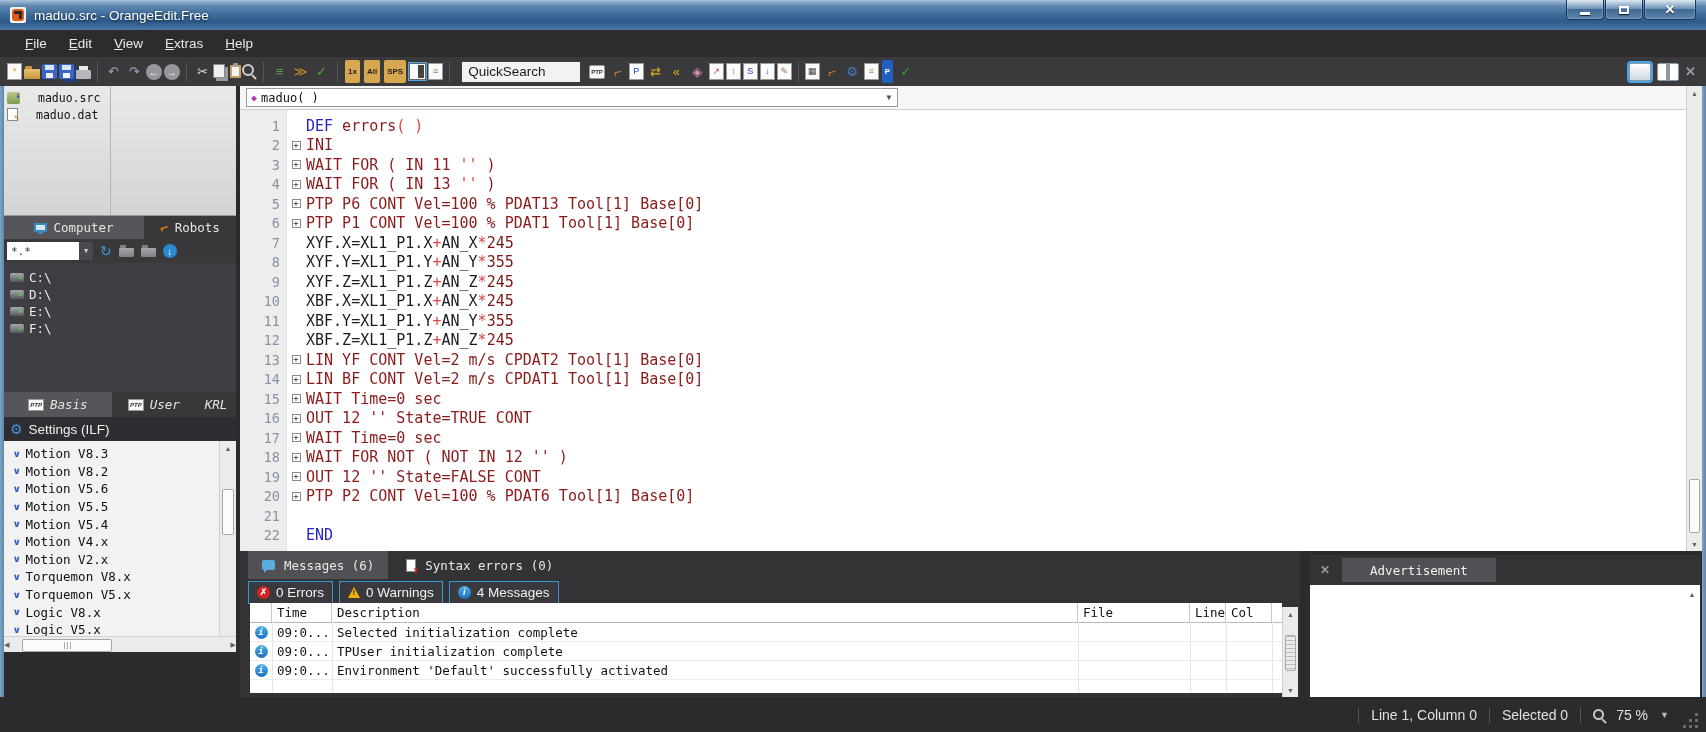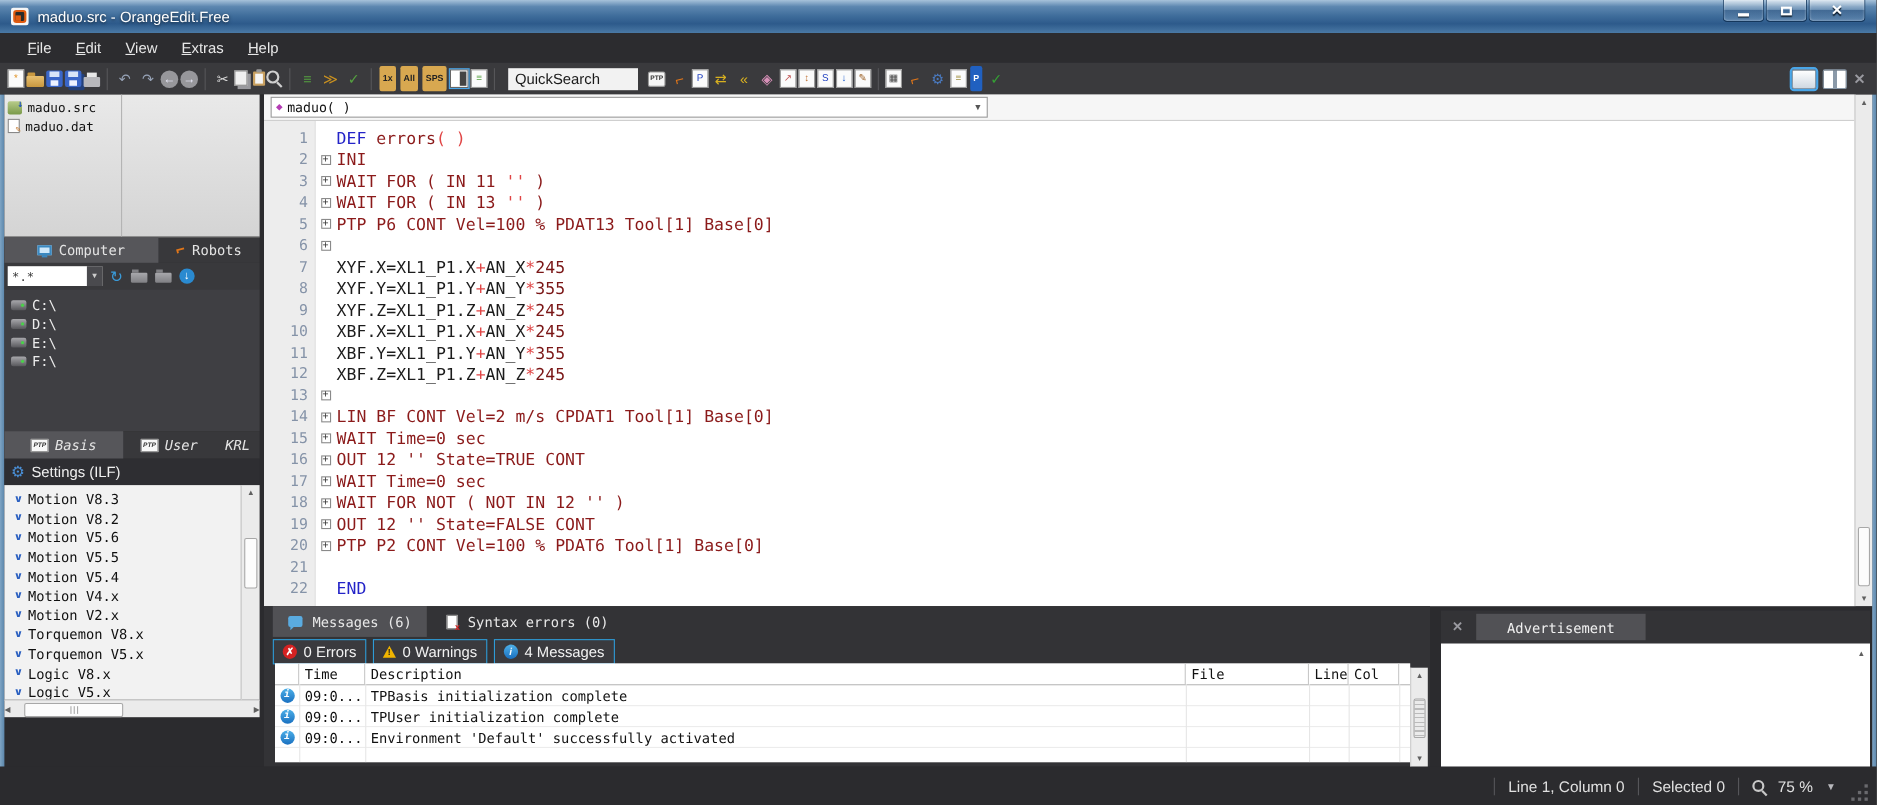--- a/index.html
+++ b/index.html
@@ -71,21 +71,21 @@
   
   #main{position:absolute;left:0;top:86px;width:1706px;height:611px;background:#2b2b2e;}
   .edge{position:absolute;top:0;width:4px;height:611px;background:linear-gradient(90deg,#7ea4c4,#5b86ab);}
   #edgeL{left:0;} #edgeR{right:0;}
 
   
   #sidebar{position:absolute;left:4px;top:0;width:232px;height:611px;}
   #filelist{position:absolute;top:0;left:0;width:232px;height:130px;background:linear-gradient(180deg,#e9e9e9,#d4d4d4);
     border-bottom:1px solid #9a9a9a;padding-top:3px;box-sizing:border-box;}
   #filelist::after{content:"";position:absolute;left:106px;top:0;bottom:0;width:1px;background:#b4b4b4;}
-  .frow{display:flex;align-items:center;height:17px;padding-left:3px;gap:5px;
+  .frow{display:flex;align-items:center;height:17px;padding-left:3px;gap:18px;
     font-family:"DejaVu Sans Mono",monospace;font-size:11.5px;color:#111;}
   .src-ico{width:13px;height:12px;background:linear-gradient(#b8cc8a,#7a9a4a);border-radius:2px;position:relative;flex:none;}
   .src-ico::after{content:"↓";position:absolute;right:-1px;top:-2px;color:#2050c0;font-size:9px;font-weight:bold;}
   .dat-ico{width:11px;height:13px;background:#fff;border:1px solid #888;position:relative;flex:none;box-sizing:border-box;}
   .dat-ico::after{content:"✎";position:absolute;right:-2px;bottom:-2px;color:#c07020;font-size:8px;}
   .stabbar{position:absolute;left:0;width:232px;background:#38383b;display:flex;align-items:center;}
   #ctabs{top:130px;height:23px;}
   .stab{display:flex;align-items:center;justify-content:center;gap:6px;height:100%;color:#e4e4e4;
     font-family:"DejaVu Sans Mono",monospace;font-size:12.5px;}
   .stab.on{background:#56565a;}
@@ -462,20 +462,21 @@
             <span class="fc">
               <span class="fbox">+</span>
             </span>
             <span class="ct"><span class="c-s">PTP P6 CONT Vel=100 % PDAT13 Tool[1] Base[0]</span></span>
           </div>
           <div class="cl">
             <span class="ln">6</span>
             <span class="fc">
               <span class="fbox">+</span>
             </span>
+            <span class="ct"><span class="c-s">PTP P1 CONT Vel=100 % PDAT1 Tool[1] Base[0]</span></span>
           </div>
           <div class="cl">
             <span class="ln">7</span>
             <span class="fc"></span>
             <span class="ct"><span class="c-p">XYF.X=XL1_P1.X</span><span class="c-o">+</span><span class="c-p">AN_X</span><span class="c-o">*</span><span class="c-n">245</span></span>
           </div>
           <div class="cl">
             <span class="ln">8</span>
             <span class="fc"></span>
             <span class="ct"><span class="c-p">XYF.Y=XL1_P1.Y</span><span class="c-o">+</span><span class="c-p">AN_Y</span><span class="c-o">*</span><span class="c-n">355</span></span>
@@ -498,20 +499,21 @@
           <div class="cl">
             <span class="ln">12</span>
             <span class="fc"></span>
             <span class="ct"><span class="c-p">XBF.Z=XL1_P1.Z</span><span class="c-o">+</span><span class="c-p">AN_Z</span><span class="c-o">*</span><span class="c-n">245</span></span>
           </div>
           <div class="cl">
             <span class="ln">13</span>
             <span class="fc">
               <span class="fbox">+</span>
             </span>
+            <span class="ct"><span class="c-s">LIN YF CONT Vel=2 m/s CPDAT2 Tool[1] Base[0]</span></span>
           </div>
           <div class="cl">
             <span class="ln">14</span>
             <span class="fc">
               <span class="fbox">+</span>
             </span>
             <span class="ct"><span class="c-s">LIN BF CONT Vel=2 m/s CPDAT1 Tool[1] Base[0]</span></span>
           </div>
           <div class="cl">
             <span class="ln">15</span>
@@ -606,21 +608,21 @@
             <span class="hc" style="width: 112px;">File</span>
             <span class="hc" style="width: 36px;">Line</span>
             <span class="hc" style="width: 46px;">Col</span>
             <span class="hc" style="width: 10px; border-right: none;"></span>
           </div>
           <div class="tr">
             <span class="tc" style="width: 22px; justify-content: center; padding-left: 0px;">
               <span class="iico">i</span>
             </span>
             <span class="tc" style="width: 60px;">09:0...</span>
-            <span class="tc" style="width: 746px;">TPBasis initialization complete</span>
+            <span class="tc" style="width: 746px;">Selected initialization complete</span>
             <span class="tc" style="width: 112px;"></span>
             <span class="tc" style="width: 36px;"></span>
             <span class="tc" style="width: 46px;"></span>
             <span class="tc" style="width: 10px;"></span>
           </div>
           <div class="tr">
             <span class="tc" style="width: 22px; justify-content: center; padding-left: 0px;">
               <span class="iico">i</span>
             </span>
             <span class="tc" style="width: 60px;">09:0...</span>

